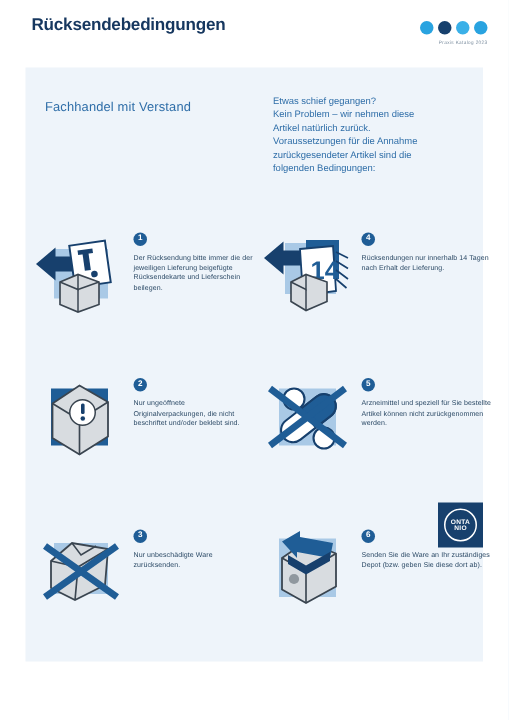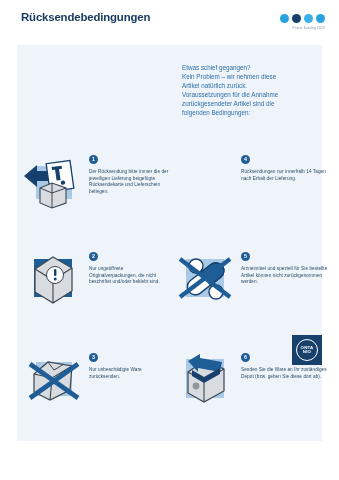--- a/index.html
+++ b/index.html
@@ -105,20 +105,21 @@
         <span class="dot dark"></span>
         <span class="dot mid"></span>
         <span class="dot light"></span>
       </div>
       <div class="brand-caption">Praxis Katalog 2023</div>
     </div>
   </div>
 
   <div class="panel"></div>
 
+  <div class="lead-title">Fachhandel mit Verstand</div>
 
   <div class="lead-copy">
     <p>Etwas schief gegangen?</p>
     <p>Kein Problem – wir nehmen diese</p>
     <p>Artikel natürlich zurück.</p>
     <p>Voraussetzungen für die Annahme</p>
     <p>zurückgesendeter Artikel sind die</p>
     <p>folgenden Bedingungen:</p>
   </div>
 
@@ -178,20 +179,33 @@
           <line x1="56" y1="14" x2="8" y2="48" stroke="#1f5d96" stroke-width="4.6"></line>
         </svg>
       </div>
       <div class="item-body">
         <div class="badge">3</div>
         <div class="item-text">Nur unbeschädigte Ware zurücksenden.</div>
       </div>
     </div>
 
     <div class="item col-r row-1">
+      <div class="art">
+        <svg viewBox="0 0 64 60">
+          <rect x="16" y="10" width="34" height="34" fill="#a9c9e6"></rect>
+          <path d="M2 20 L15 9 L15 15 L28 15 L28 25 L15 25 L15 31 Z" fill="#17406d"></path>
+          <path d="M30 8 L52 8 L52 34 L30 34 Z" fill="#1f5d96"></path>
+          <path d="M26 14 L48 12 L50 42 L28 45 Z" fill="#ffffff" stroke="#17406d" stroke-width="1.2"></path>
+          <text x="33" y="34" font-family="'Liberation Sans',sans-serif" font-size="17" font-weight="bold" fill="#1f5d96">14</text>
+          <path d="M50 16 L58 20 M50 22 L58 27 M50 28 L58 34 M50 34 L57 40" stroke="#17406d" stroke-width="1.1" fill="none"></path>
+          <path d="M20 36 L30 31 L44 36 L44 49 L30 55 L20 49 Z" fill="#d8dce0" stroke="#3a4550" stroke-width="1.1"></path>
+          <path d="M30 31 L30 41 L20 36" fill="none" stroke="#3a4550" stroke-width="1"></path>
+          <path d="M30 41 L30 55" fill="none" stroke="#3a4550" stroke-width="1"></path>
+        </svg>
+      </div>
       <div class="item-body col-r-body">
         <div class="badge">4</div>
         <div class="item-text">Rücksendungen nur innerhalb 14 Tagen nach Erhalt der Lieferung.</div>
       </div>
     </div>
 
     <div class="item col-r row-2">
       <div class="art">
         <svg viewBox="0 0 64 60">
           <rect x="12" y="10" width="38" height="38" fill="#a9c9e6"></rect>

